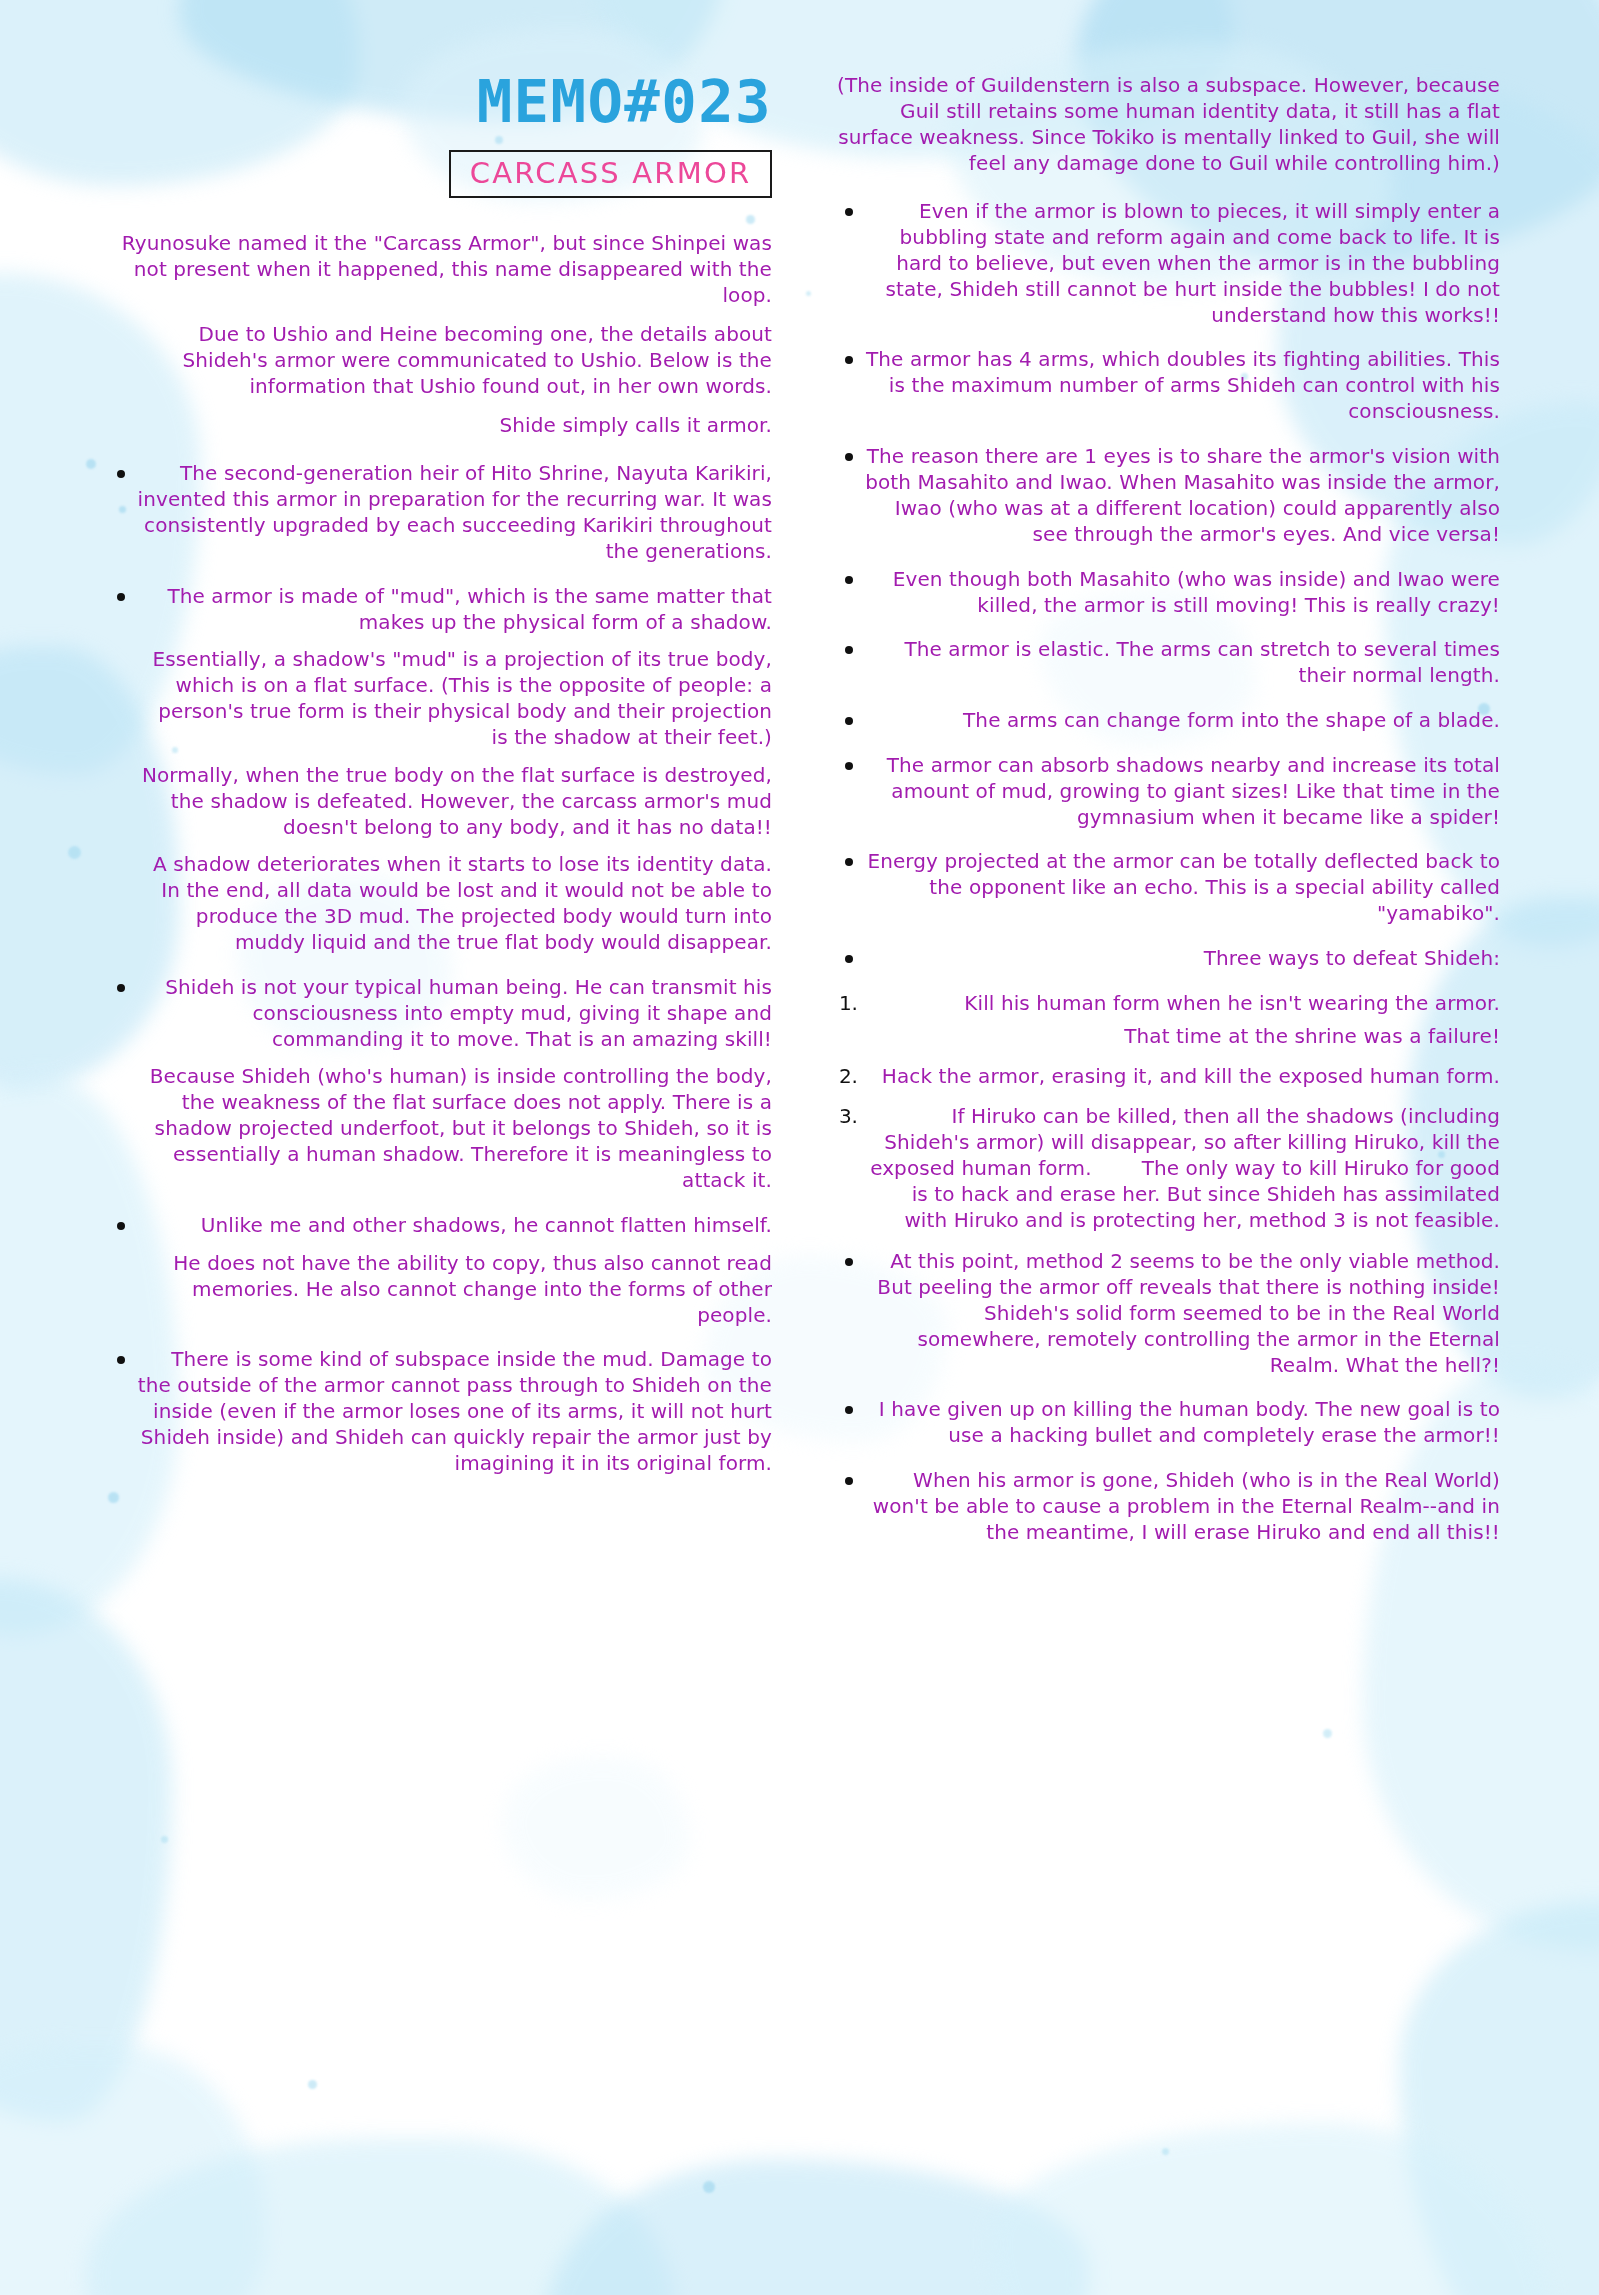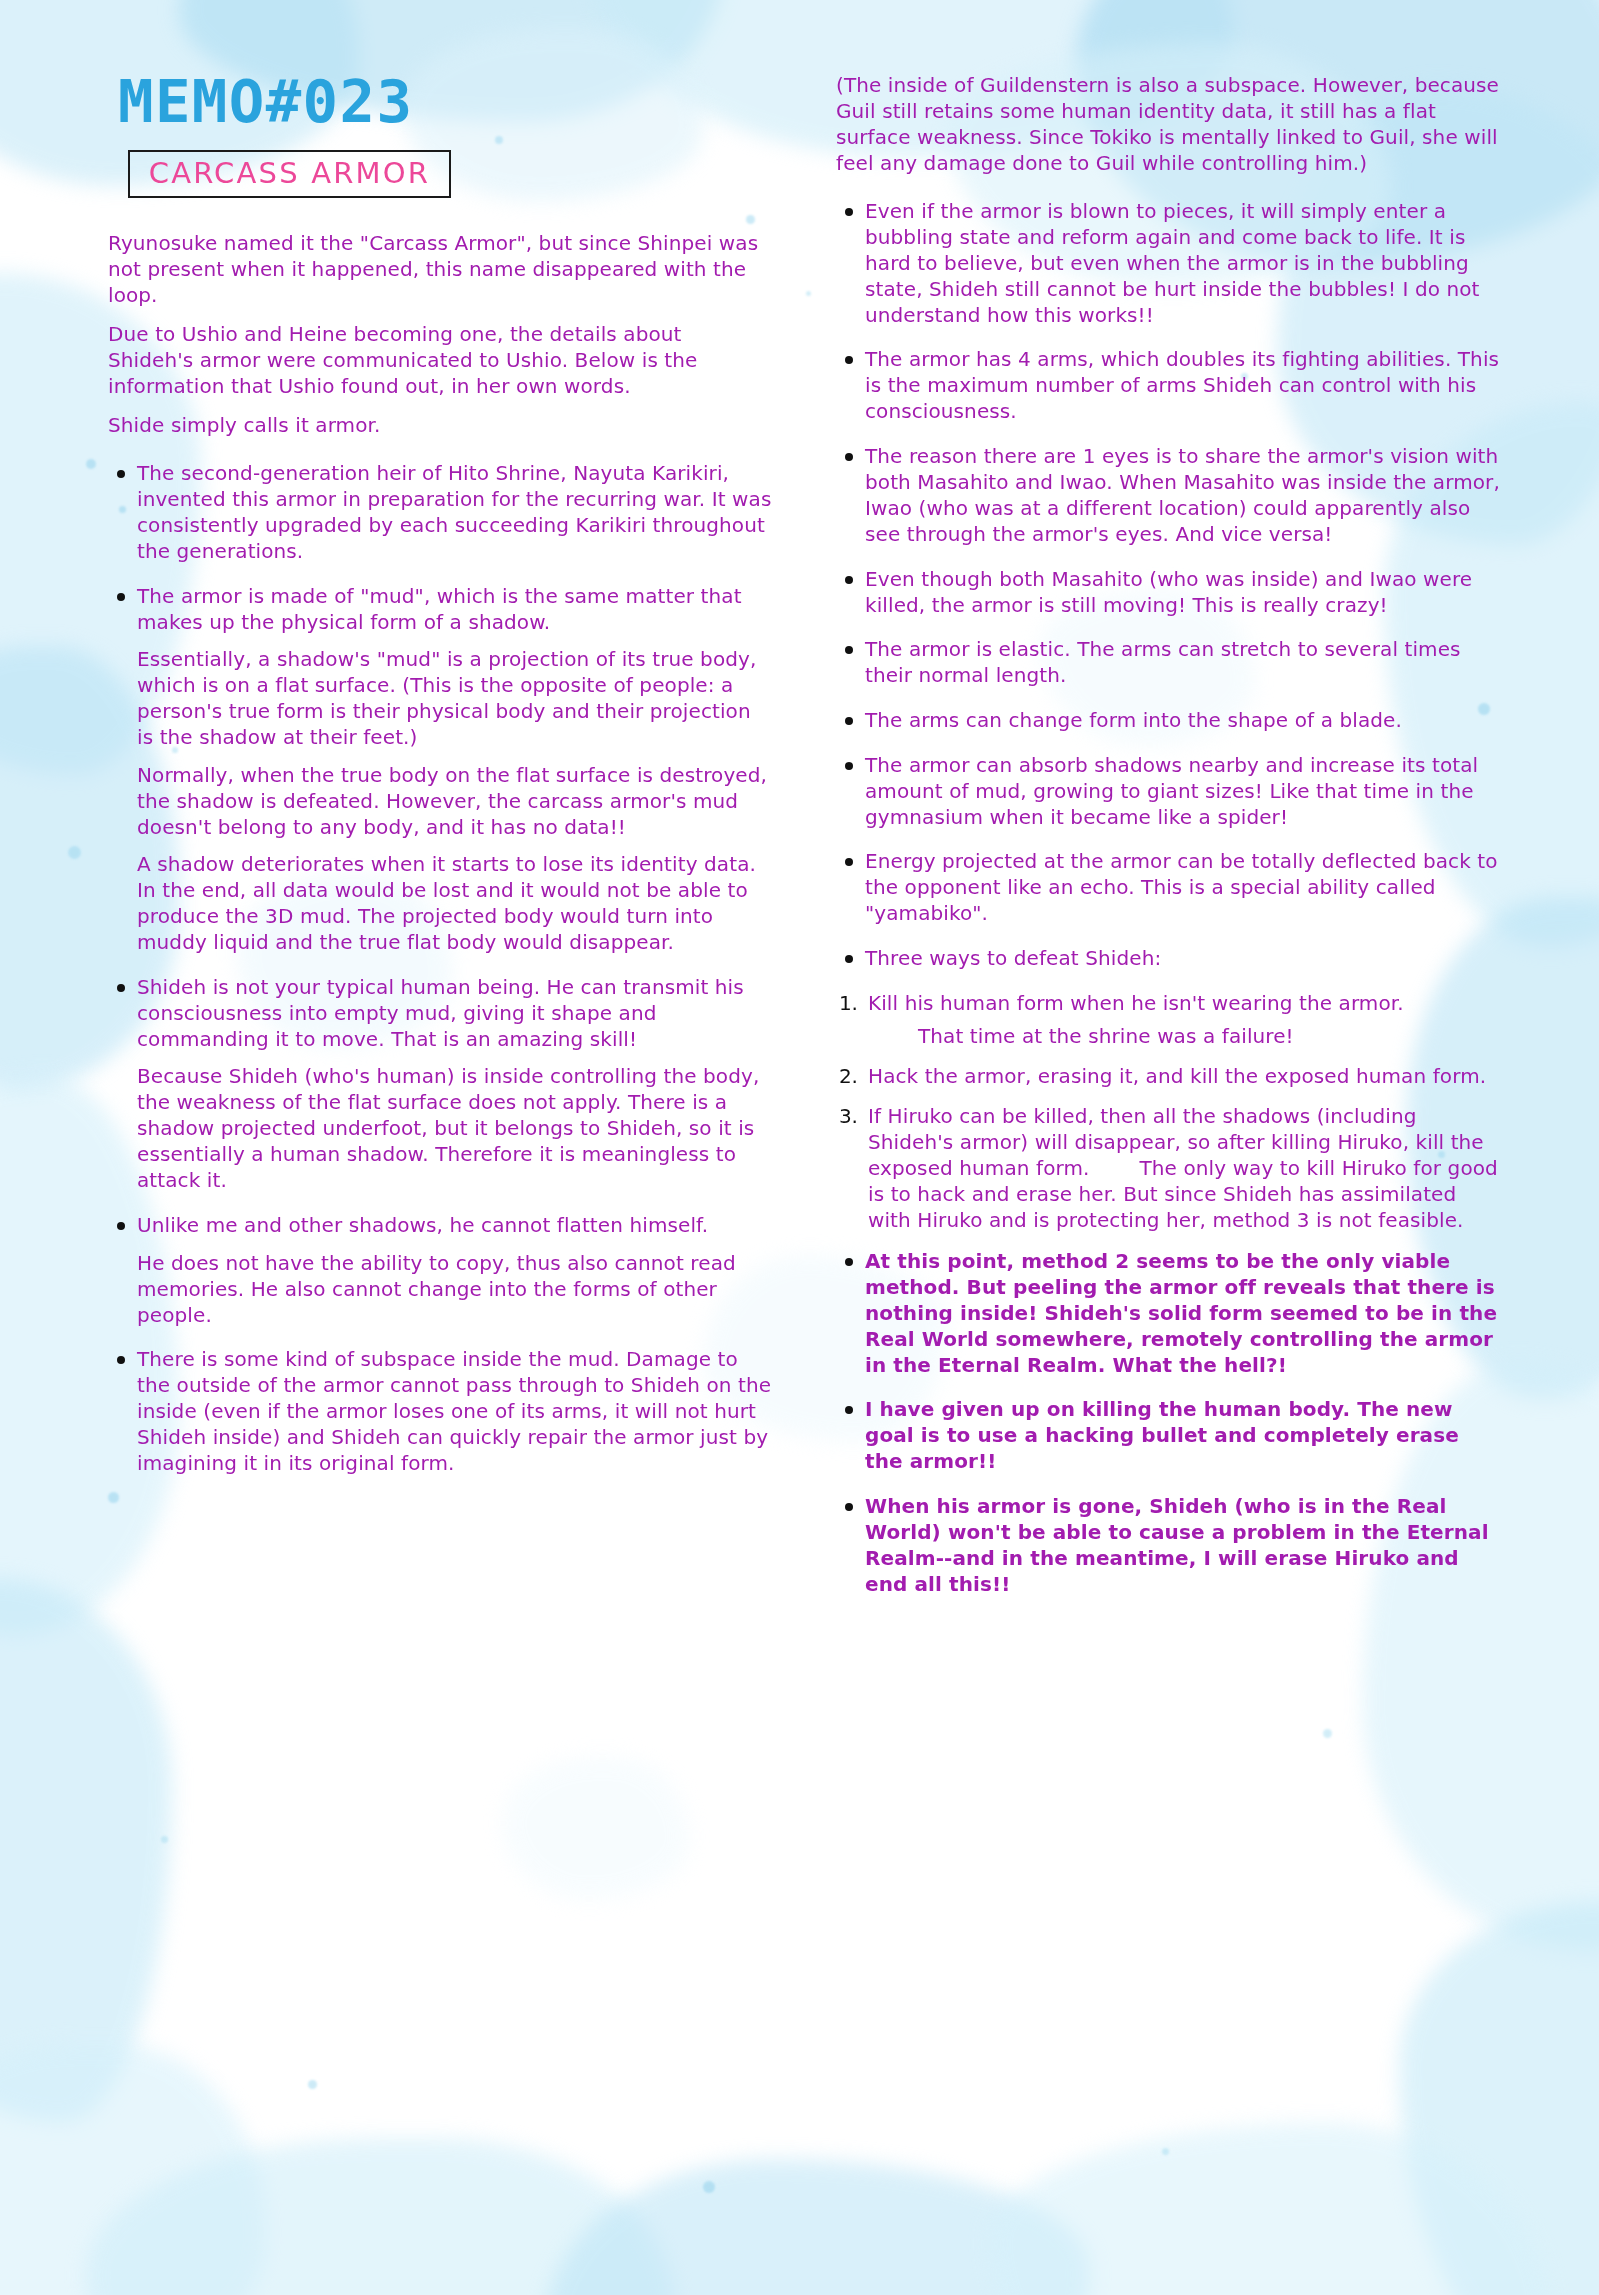--- a/index.html
+++ b/index.html
@@ -35,20 +35,21 @@
     border-radius: 50%;
     opacity: .5;
     filter: blur(0.9px);
   }
 
   
   .page {
     position: absolute;
     inset: 0;
     padding: 0;
+    text-align: right;
   }
 
   .content {
     position: absolute;
     left: 108px;
     top: 72px;
     width: 1392px;
     height: 2159px;
   }
 
@@ -284,21 +285,21 @@
           <li class="numitem">
             <span class="num">2.</span>
             <p class="para">Hack the armor, erasing it, and kill the exposed human form.</p>
           </li>
           <li class="numitem">
             <span class="num">3.</span>
             <p class="para tight"><span>If Hiruko can be killed, then all the shadows (including Shideh's armor) will disappear, so after killing Hiruko, kill the exposed human form.</span><span class="indent"></span><span>The only way to kill Hiruko for good is to hack and erase her. But since Shideh has assimilated with Hiruko and is protecting her, method 3 is not feasible.</span></p>
           </li>
         </ol>
 
-        <ul class="bullets" style="margin-top:13px;font-weight:bold;">
+        <ul class="bullets" style="margin-top:13px;">
           <li class="bullet">
             <p class="para">At this point, method 2 seems to be the only viable method.  But peeling the armor off reveals that there is nothing inside! Shideh's solid form seemed to be in the Real World somewhere, remotely controlling the armor in the Eternal Realm.  What the hell?!</p>
           </li>
           <li class="bullet">
             <p class="para">I have given up on killing the human body. The new goal is to use a hacking bullet and completely erase the armor!!</p>
           </li>
           <li class="bullet">
             <p class="para">When his armor is gone, Shideh (who is in the Real World) won't be able to cause a problem in the Eternal Realm--and in the meantime, I will erase Hiruko and end all this!!</p>
           </li>
         </ul>

